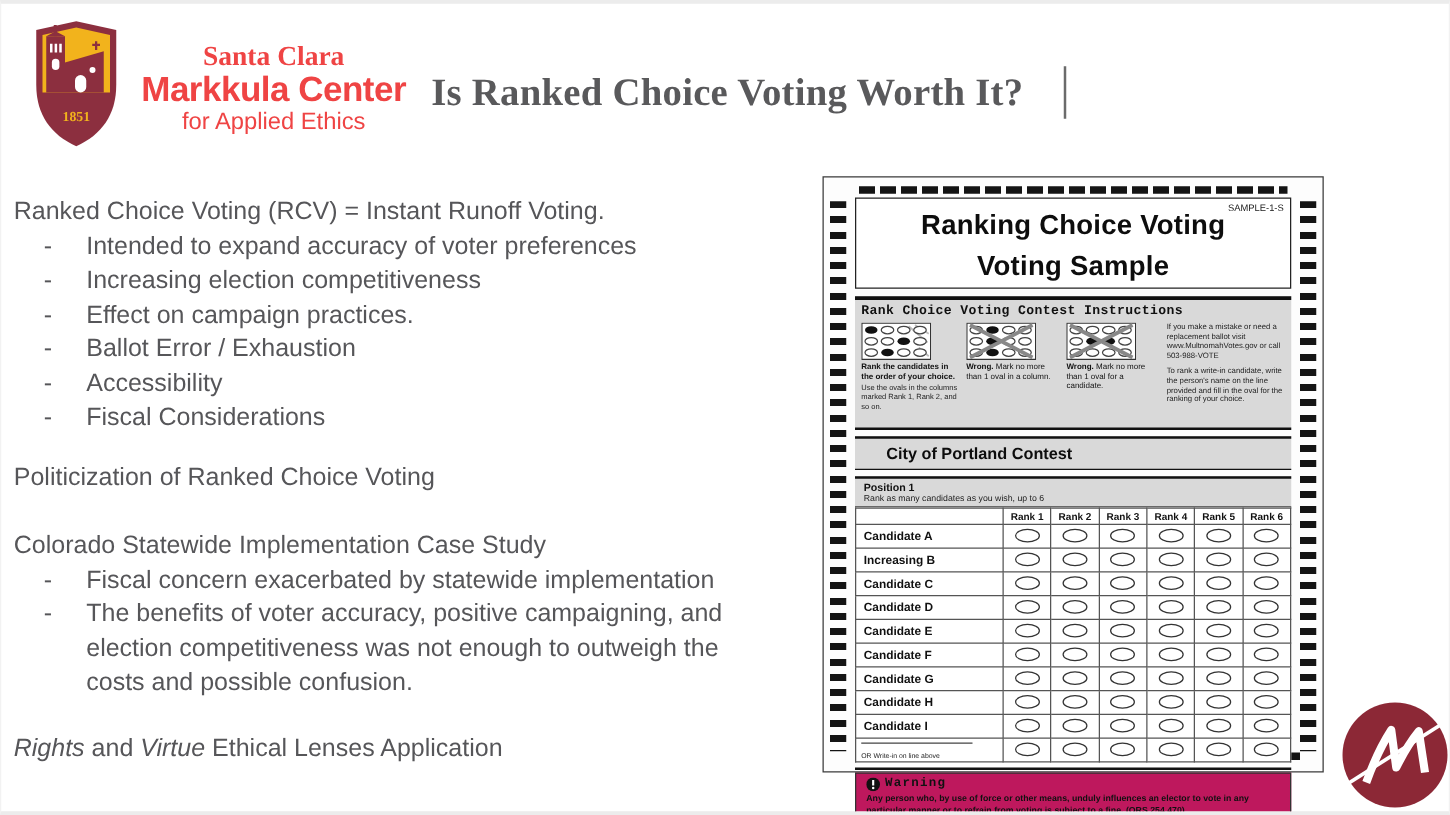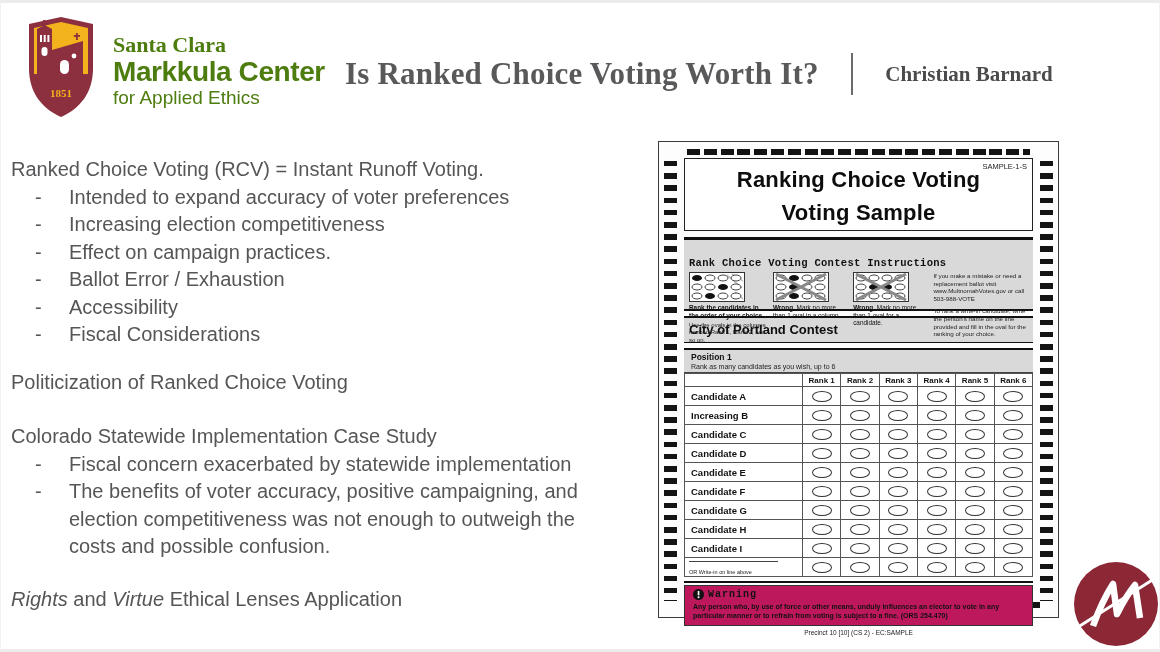--- a/index.html
+++ b/index.html
@@ -5,21 +5,21 @@
   * { margin:0; padding:0; box-sizing:border-box; }
   html,body { background:#fff; }
   .slide {
     position:relative; width:1160px; height:652px; background:#ffffff;
     border-top:3px solid #ececec; border-bottom:3px solid #ececec;
     border-left:1px solid #f2f2f2; border-right:1px solid #f2f2f2;
     overflow:hidden; font-family:"Liberation Sans", sans-serif;
   }
   
   .shield { position:absolute; left:26px; top:13px; }
-  .logo-text { position:absolute; left:112px; top:30px; color:#4d7c0f; }
+  .logo-text { position:absolute; left:112px; top:30px; color:#ef4444;text-align:center; }
   .lt1 { font-family:"Liberation Serif", serif; font-weight:bold; font-size:22px; line-height:24px; }
   .lt2 { font-weight:bold; font-size:28px; line-height:30px; letter-spacing:-0.4px; }
   .lt3 { font-size:19px; line-height:22px; }
   .title-row { position:absolute; left:344px; top:50px; display:flex; align-items:center; gap:32px; }
   .title-row h1 { font-family:"Liberation Serif", serif; font-weight:bold; font-size:31px; color:#59595B; white-space:nowrap; letter-spacing:0.2px; }
   .title-divider { width:2.5px; height:42px; background:#6b6b6b; }
   .author { font-family:"Liberation Serif", serif; font-weight:bold; font-size:21px; color:#4b4b4d; white-space:nowrap; }
   
   .txt { position:absolute; left:10px; width:645px; color:#565659; font-size:20px; line-height:27.5px; }
   .blk1 { top:153px; } .blk2 { top:366px; } .blk3 { top:420px; } .blk4 { top:583px; }
@@ -33,31 +33,31 @@
             background:repeating-linear-gradient(90deg,#141414 0 13px,transparent 13px 16.8px); }
   .tm-left { position:absolute; left:5px; top:19px; bottom:16px; width:13px;
              background:repeating-linear-gradient(180deg,#141414 0 5.5px,transparent 5.5px 12.2px); }
   .tm-right { position:absolute; right:5px; top:19px; bottom:16px; width:13px;
               background:repeating-linear-gradient(180deg,#141414 0 5.5px,transparent 5.5px 12.2px); }
   .bm { position:absolute; width:13px; height:6px; background:#141414; bottom:9px; }
   .bcontent { position:absolute; left:25px; right:25px; top:16px; }
   .hdr-box { position:relative; height:73px; border:1.3px solid #222; background:#fff; }
   .sample-code { position:absolute; top:3px; right:5px; font-size:7.5px; color:#222; }
   .b-title { text-align:center; font-weight:bold; font-size:22px; line-height:25px; color:#0d0d0d; padding-top:8px; letter-spacing:0.2px; }
-  .instr { margin-top:6px; background:#d9d9d9; border-top:3px solid #111; border-bottom:2px solid #111; padding:17px 5px 4px; height:74px; position:relative; }
+  .instr { margin-top:6px; background:#d9d9d9; border-top:3px solid #111; border-bottom:2px solid #111; padding:3px 5px 4px; height:107px; position:relative; }
   .instr-title { font-family:"Liberation Mono", monospace; font-weight:bold; font-size:10.5px; letter-spacing:0.3px; color:#111; white-space:nowrap; }
   .instr-row { display:flex; gap:6px; margin-top:3px; }
   .icol1 { width:84px; } .icol2,.icol3 { width:80px; }
   .icol4 { width:102px; font-size:6.2px; line-height:7.6px; color:#222; }
   .icol4 p + p { margin-top:5px; }
   .diag { display:block; background:#fff; }
   .cap { font-size:6.4px; line-height:7.6px; color:#111; margin-top:2px; }
   .cap b { font-weight:bold; }
   .sub { font-size:6px; line-height:7.2px; color:#222; margin-top:3px; }
-  .contest { margin-top:5px; background:#d9d9d9; border-top:2.5px solid #111; border-bottom:1.3px solid #111; padding:4px 5px 5px; font-weight:bold; font-size:13px; color:#0d0d0d; }
+  .contest { margin-top:5px; background:#d9d9d9; border-top:2.5px solid #111; border-bottom:1.3px solid #111; padding:4px 25px 5px; font-weight:bold; font-size:13px; color:#0d0d0d; }
   .posbar { margin-top:5px; background:#d9d9d9; border-top:2px solid #111; border-bottom:1px solid #444; padding:2px 7px 2px; }
   .pos-t { font-weight:bold; font-size:8.5px; color:#111; }
   .pos-s { font-size:7px; color:#222; margin-top:1px; }
   table.ranks { width:100%; border-collapse:collapse; background:#fff; table-layout:fixed; }
   table.ranks th, table.ranks td { border:1px solid #555; }
   table.ranks col.cnamecol { width:118px; }
   table.ranks thead th { height:13px; font-size:8px; font-weight:bold; color:#111; text-align:center; padding:0; }
   td.cname { font-weight:bold; font-size:9.5px; color:#111; padding-left:6px; height:16.5px; }
   td.oc { text-align:center; padding:0; }
   .oval { display:inline-block; width:20px; height:11px; border:1.4px solid #333; border-radius:50%; vertical-align:middle; background:#fff; }
@@ -99,21 +99,20 @@
 
   <div class="logo-text">
     <div class="lt1">Santa Clara</div>
     <div class="lt2">Markkula Center</div>
     <div class="lt3">for Applied Ethics</div>
   </div>
 
   <div class="title-row">
     <h1>Is Ranked Choice Voting Worth It?</h1>
     <div class="title-divider"></div>
-    <div class="author">Christian Barnard</div>
   </div>
 
   <div class="txt blk1">
     <div>Ranked Choice Voting (RCV) = Instant Runoff Voting.</div>
     <div class="brow">
         <span class="dash">-</span>
         <span class="bt">Intended to expand accuracy of voter preferences</span>
       </div>
     <div class="brow">
         <span class="dash">-</span>

